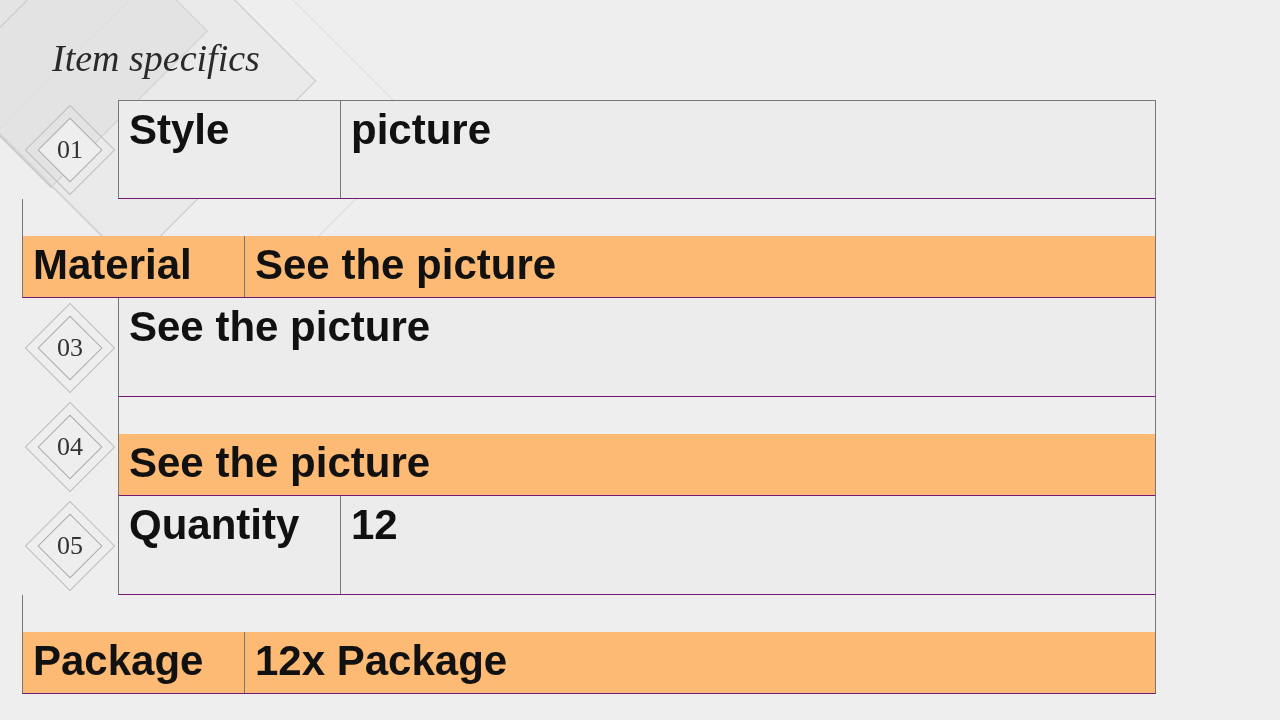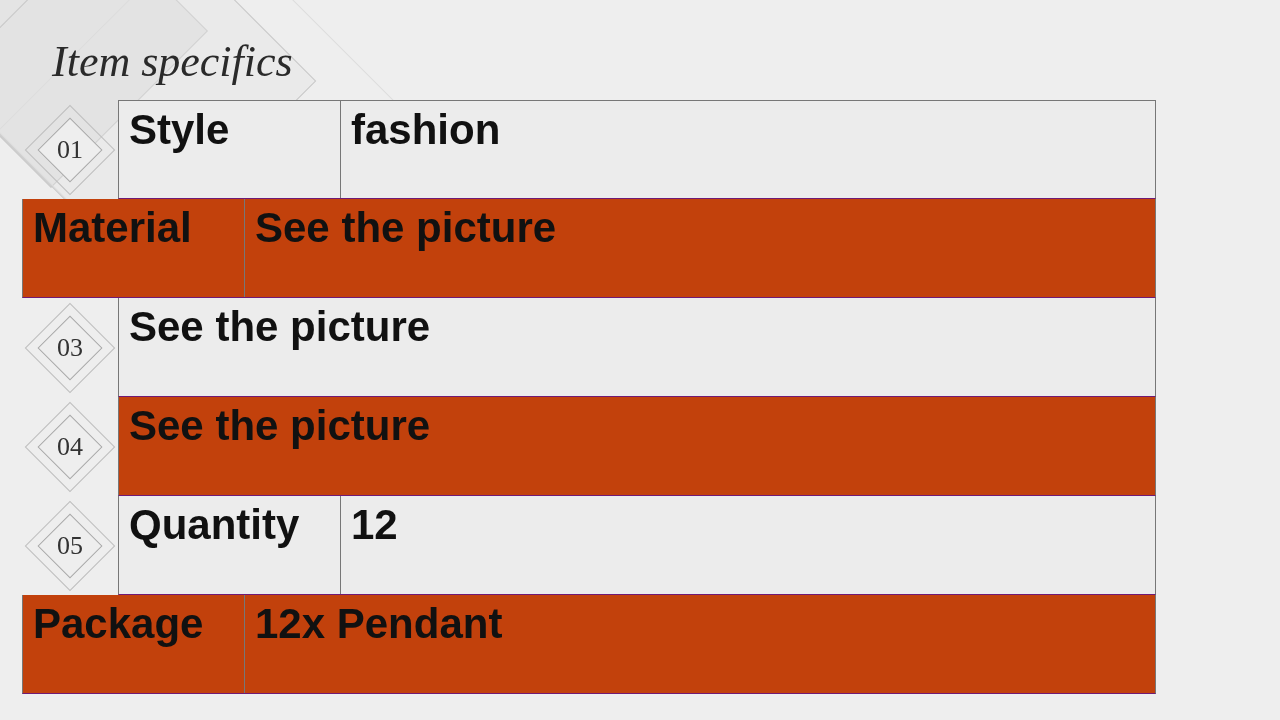--- a/index.html
+++ b/index.html
@@ -32,21 +32,21 @@
   .bg-decor .sq1 { width: 220px; height: 220px; left: 0;   top: 0; }
   .bg-decor .sq2 { width: 260px; height: 260px; left: 60px; top: 30px; background: rgba(225,225,225,0.35); }
   .bg-decor .sq3 { width: 300px; height: 300px; left: 120px; top: 60px; background: transparent; border-color: #dcdcdc; }
 
   .title {
     position: absolute;
     left: 52px;
     top: 36px;
     font-family: "Times New Roman", Georgia, serif;
     font-style: italic;
-    font-size: 44px;
+    font-size: 38px;
     color: #2a2a2a;
     z-index: 2;
   }
 
   .sheet {
     position: absolute;
     left: 22px;
     top: 100px;
     width: 1134px;
     z-index: 2;
@@ -121,21 +121,21 @@
     box-sizing: border-box;
     font-size: 42px;
     font-weight: 700;
     color: #111;
     line-height: 1.1;
     display: flex;
     align-items: flex-start;
   }
 
   .shade-light { background: #ececec; }
-  .shade-dark  { background: #c2410c; }
+  .shade-dark  { background: #fdba74; margin-top: 37px; }
 </style>
 </head>
 <body>
 
 <div class="bg-decor">
   <div class="sq sq1"></div>
   <div class="sq sq2"></div>
   <div class="sq sq3"></div>
 </div>
 
@@ -144,21 +144,21 @@
 <div class="sheet">
 
   <div class="row">
     <div class="badge">
       <div class="diamond-outer"></div>
       <div class="diamond-inner"></div>
       <div class="badge-num">01</div>
     </div>
     <div class="cells">
       <div class="cell-key shade-light">Style</div>
-      <div class="cell-val shade-light">fashion</div>
+      <div class="cell-val shade-light">picture</div>
     </div>
   </div>
 
   <div class="row">
     <div class="cells">
       <div class="cell-key shade-dark">Material</div>
       <div class="cell-val shade-dark">See the picture</div>
     </div>
   </div>
 
@@ -192,17 +192,17 @@
     </div>
     <div class="cells">
       <div class="cell-key shade-light">Quantity</div>
       <div class="cell-val shade-light">12</div>
     </div>
   </div>
 
   <div class="row">
     <div class="cells">
       <div class="cell-key shade-dark">Package</div>
-      <div class="cell-val shade-dark">12x Pendant</div>
+      <div class="cell-val shade-dark">12x Package</div>
     </div>
   </div>
 
 </div>
 
 </body></html>

